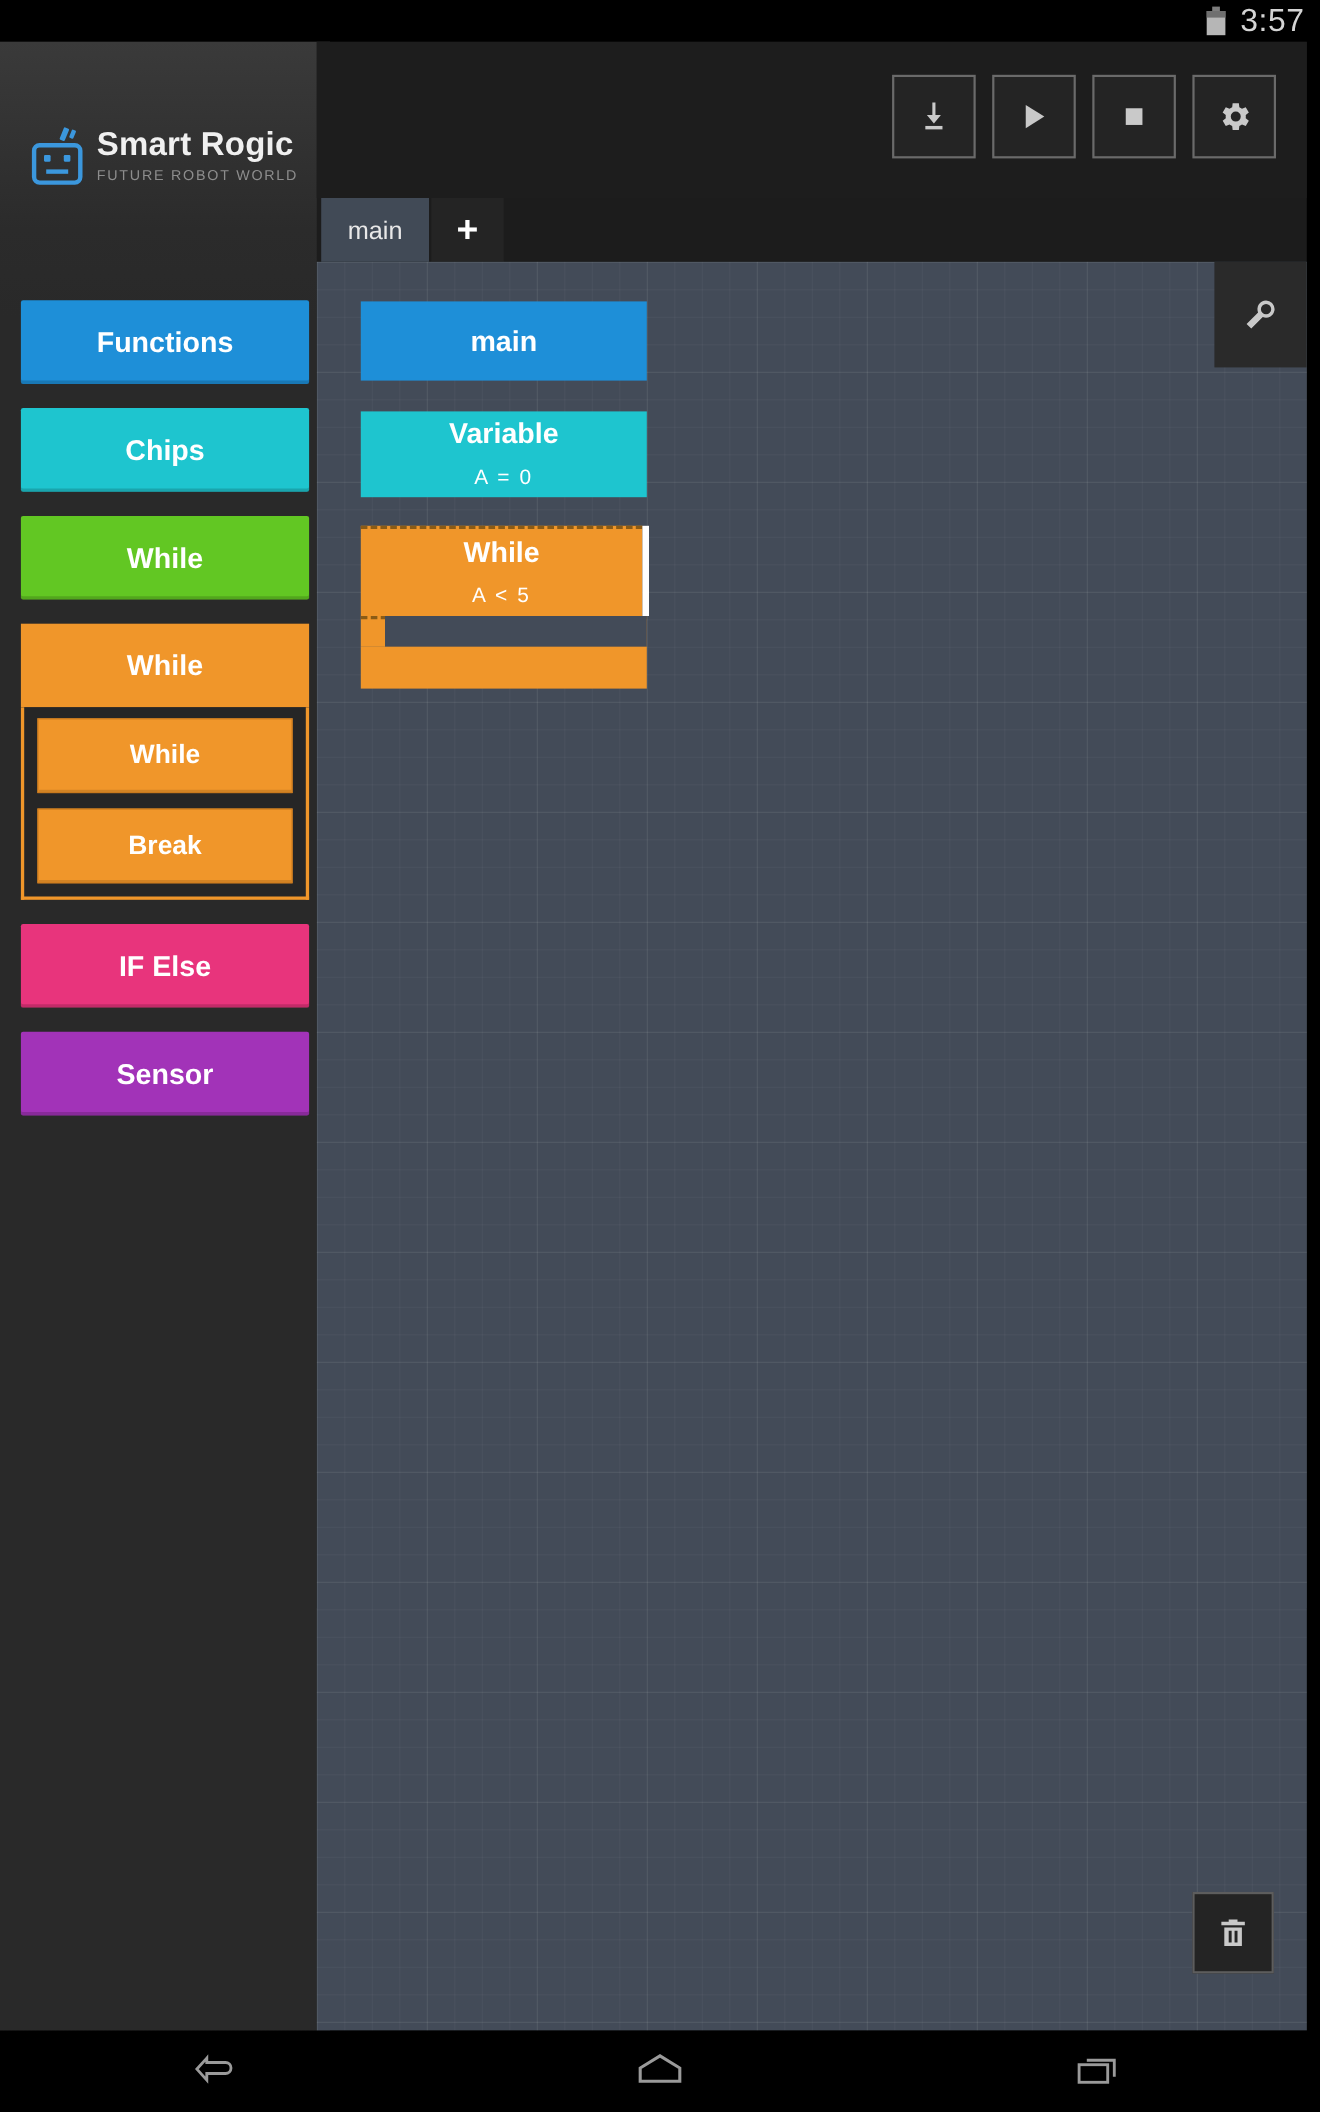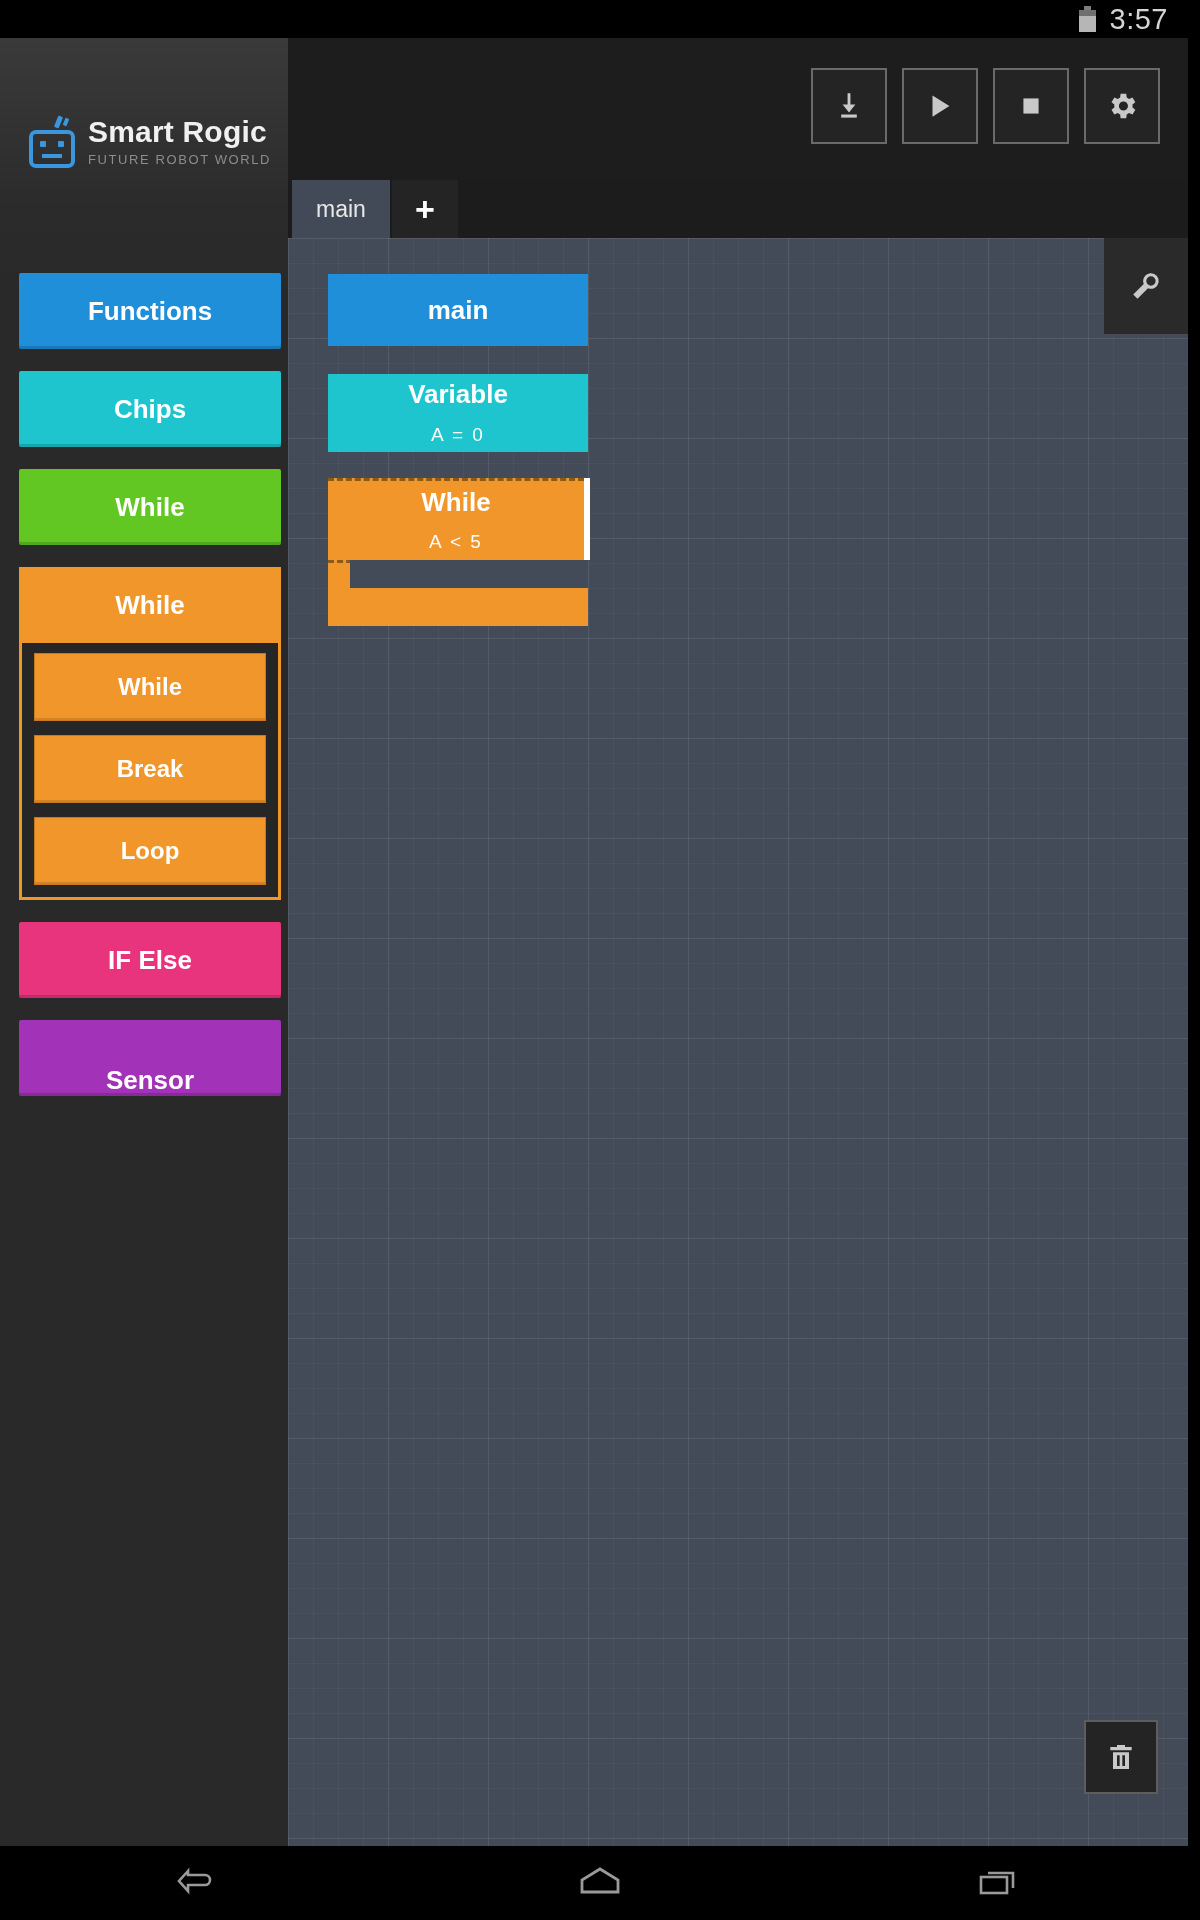--- a/index.html
+++ b/index.html
@@ -8,21 +8,21 @@
     background:#000;
     font-family:"Liberation Sans", sans-serif;
     overflow:hidden;
   }
   #app { position:relative; width:1200px; height:1920px; background:#000; }
 
   
   .statusbar {
     position:absolute; left:0; top:0; width:1200px; height:38px;
     background:#000; display:flex; align-items:center;
-    justify-content:flex-end; padding-right:32px; gap:14px;
+    justify-content:flex-end; padding-right:14px; gap:14px;
   }
   .battery { position:relative; width:17px; height:26px; }
   .battery .body {
     position:absolute; left:0; top:4px; width:17px; height:22px;
     background:#b6b6b6;
   }
   .battery .cap {
     position:absolute; left:5px; top:0; width:7px; height:5px;
     background:#7d7d7d;
   }
@@ -70,21 +70,21 @@
     position:relative; width:262px; height:76px; margin:0 auto 22px auto;
     display:flex; align-items:center; justify-content:center;
     color:#fff; font-size:26px; font-weight:bold;
     border-radius:2px;
     box-shadow:inset 0 -3px 0 rgba(0,0,0,0.16);
   }
   .pal-blue   { background:#1e8fd8; }
   .pal-cyan   { background:#1ec5cf; }
   .pal-green  { background:#62c723; }
   .pal-pink   { background:#e8347c; }
-  .pal-purple { background:#a233b8;align-items:flex-end; }
+  .pal-purple { background:#a233b8; }
 
   .pal-group {
     width:262px; margin:0 auto 22px auto;
     border:3px solid #f0962a; border-top:none;
     background:#262626; padding:0;
   }
   .group-head {
     width:262px; height:76px; margin:0 auto;
     display:flex; align-items:center; justify-content:center;
     color:#fff; font-size:26px; font-weight:bold; background:#f0962a;
@@ -239,23 +239,20 @@
         <span>While</span>
       </div>
       <div class="pal-group">
         <div class="sub-wrap">
           <div class="sub-btn">
             <span>While</span>
           </div>
           <div class="sub-btn">
             <span>Break</span>
           </div>
-          <div class="sub-btn">
-            <span>Loop</span>
-          </div>
         </div>
       </div>
 
       <div class="pal-btn pal-pink">
         <span>IF Else</span>
       </div>
       <div class="pal-btn pal-purple">
         <span>Sensor</span>
       </div>
     </div>

